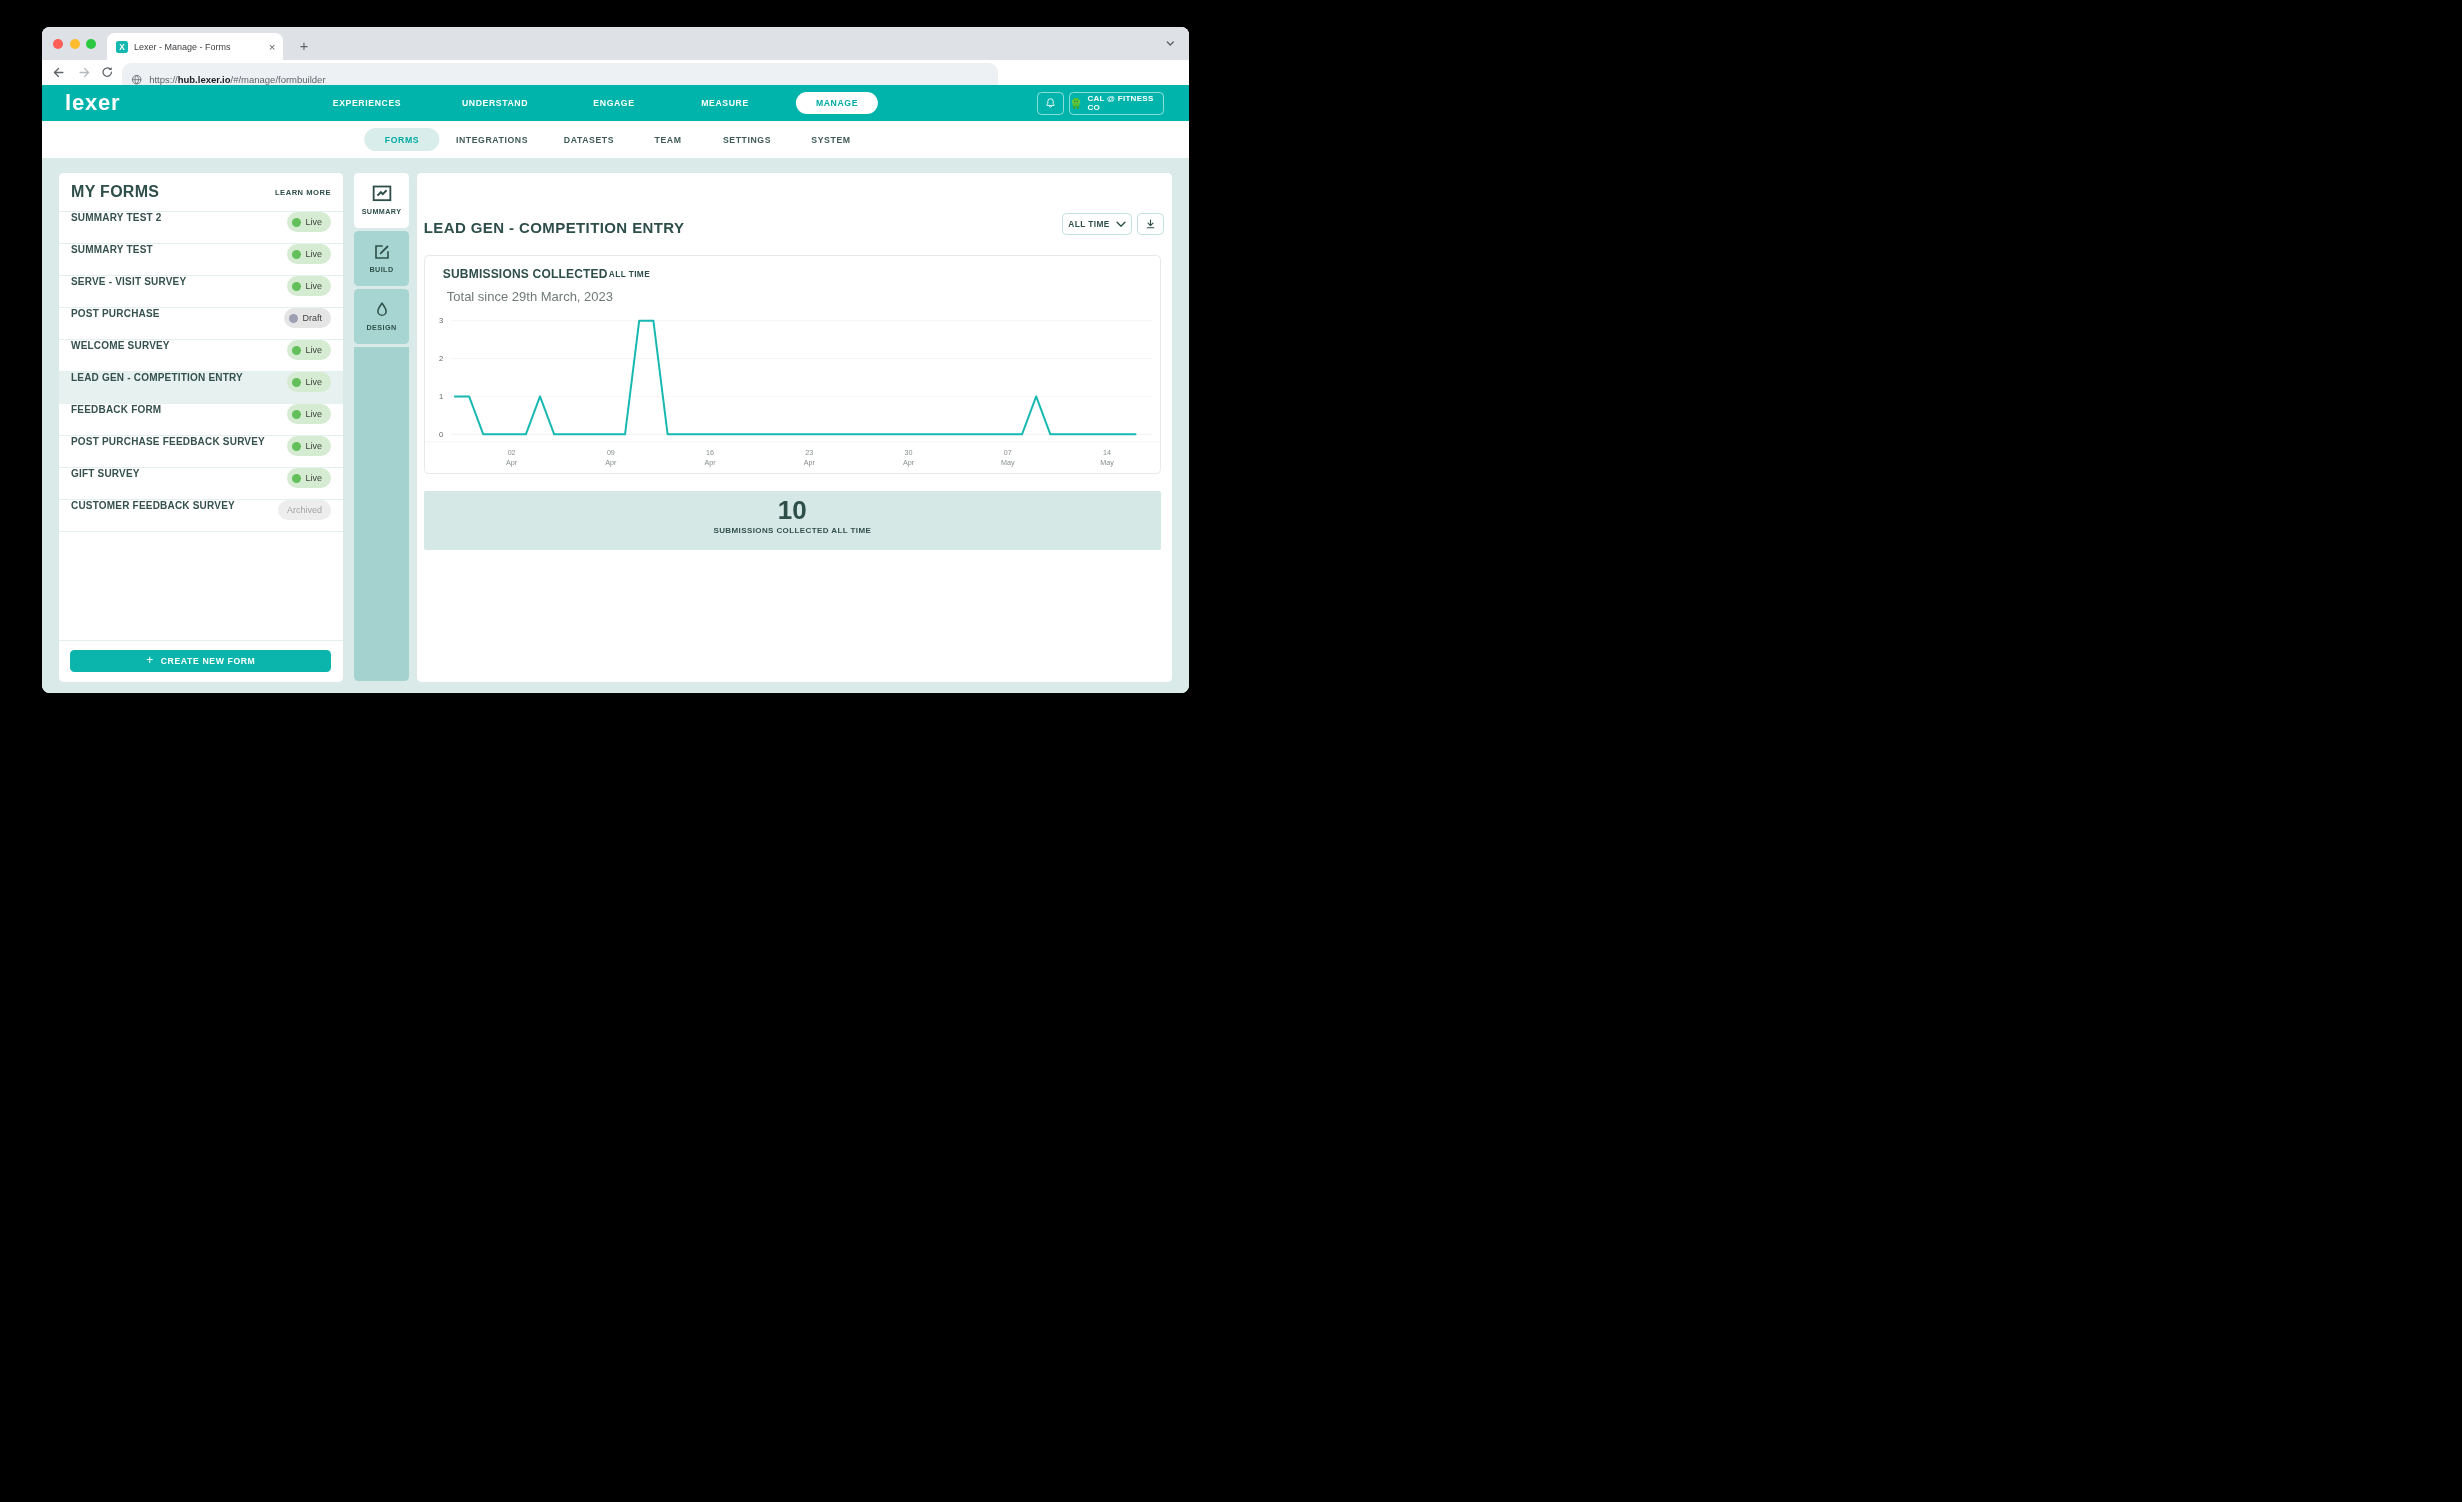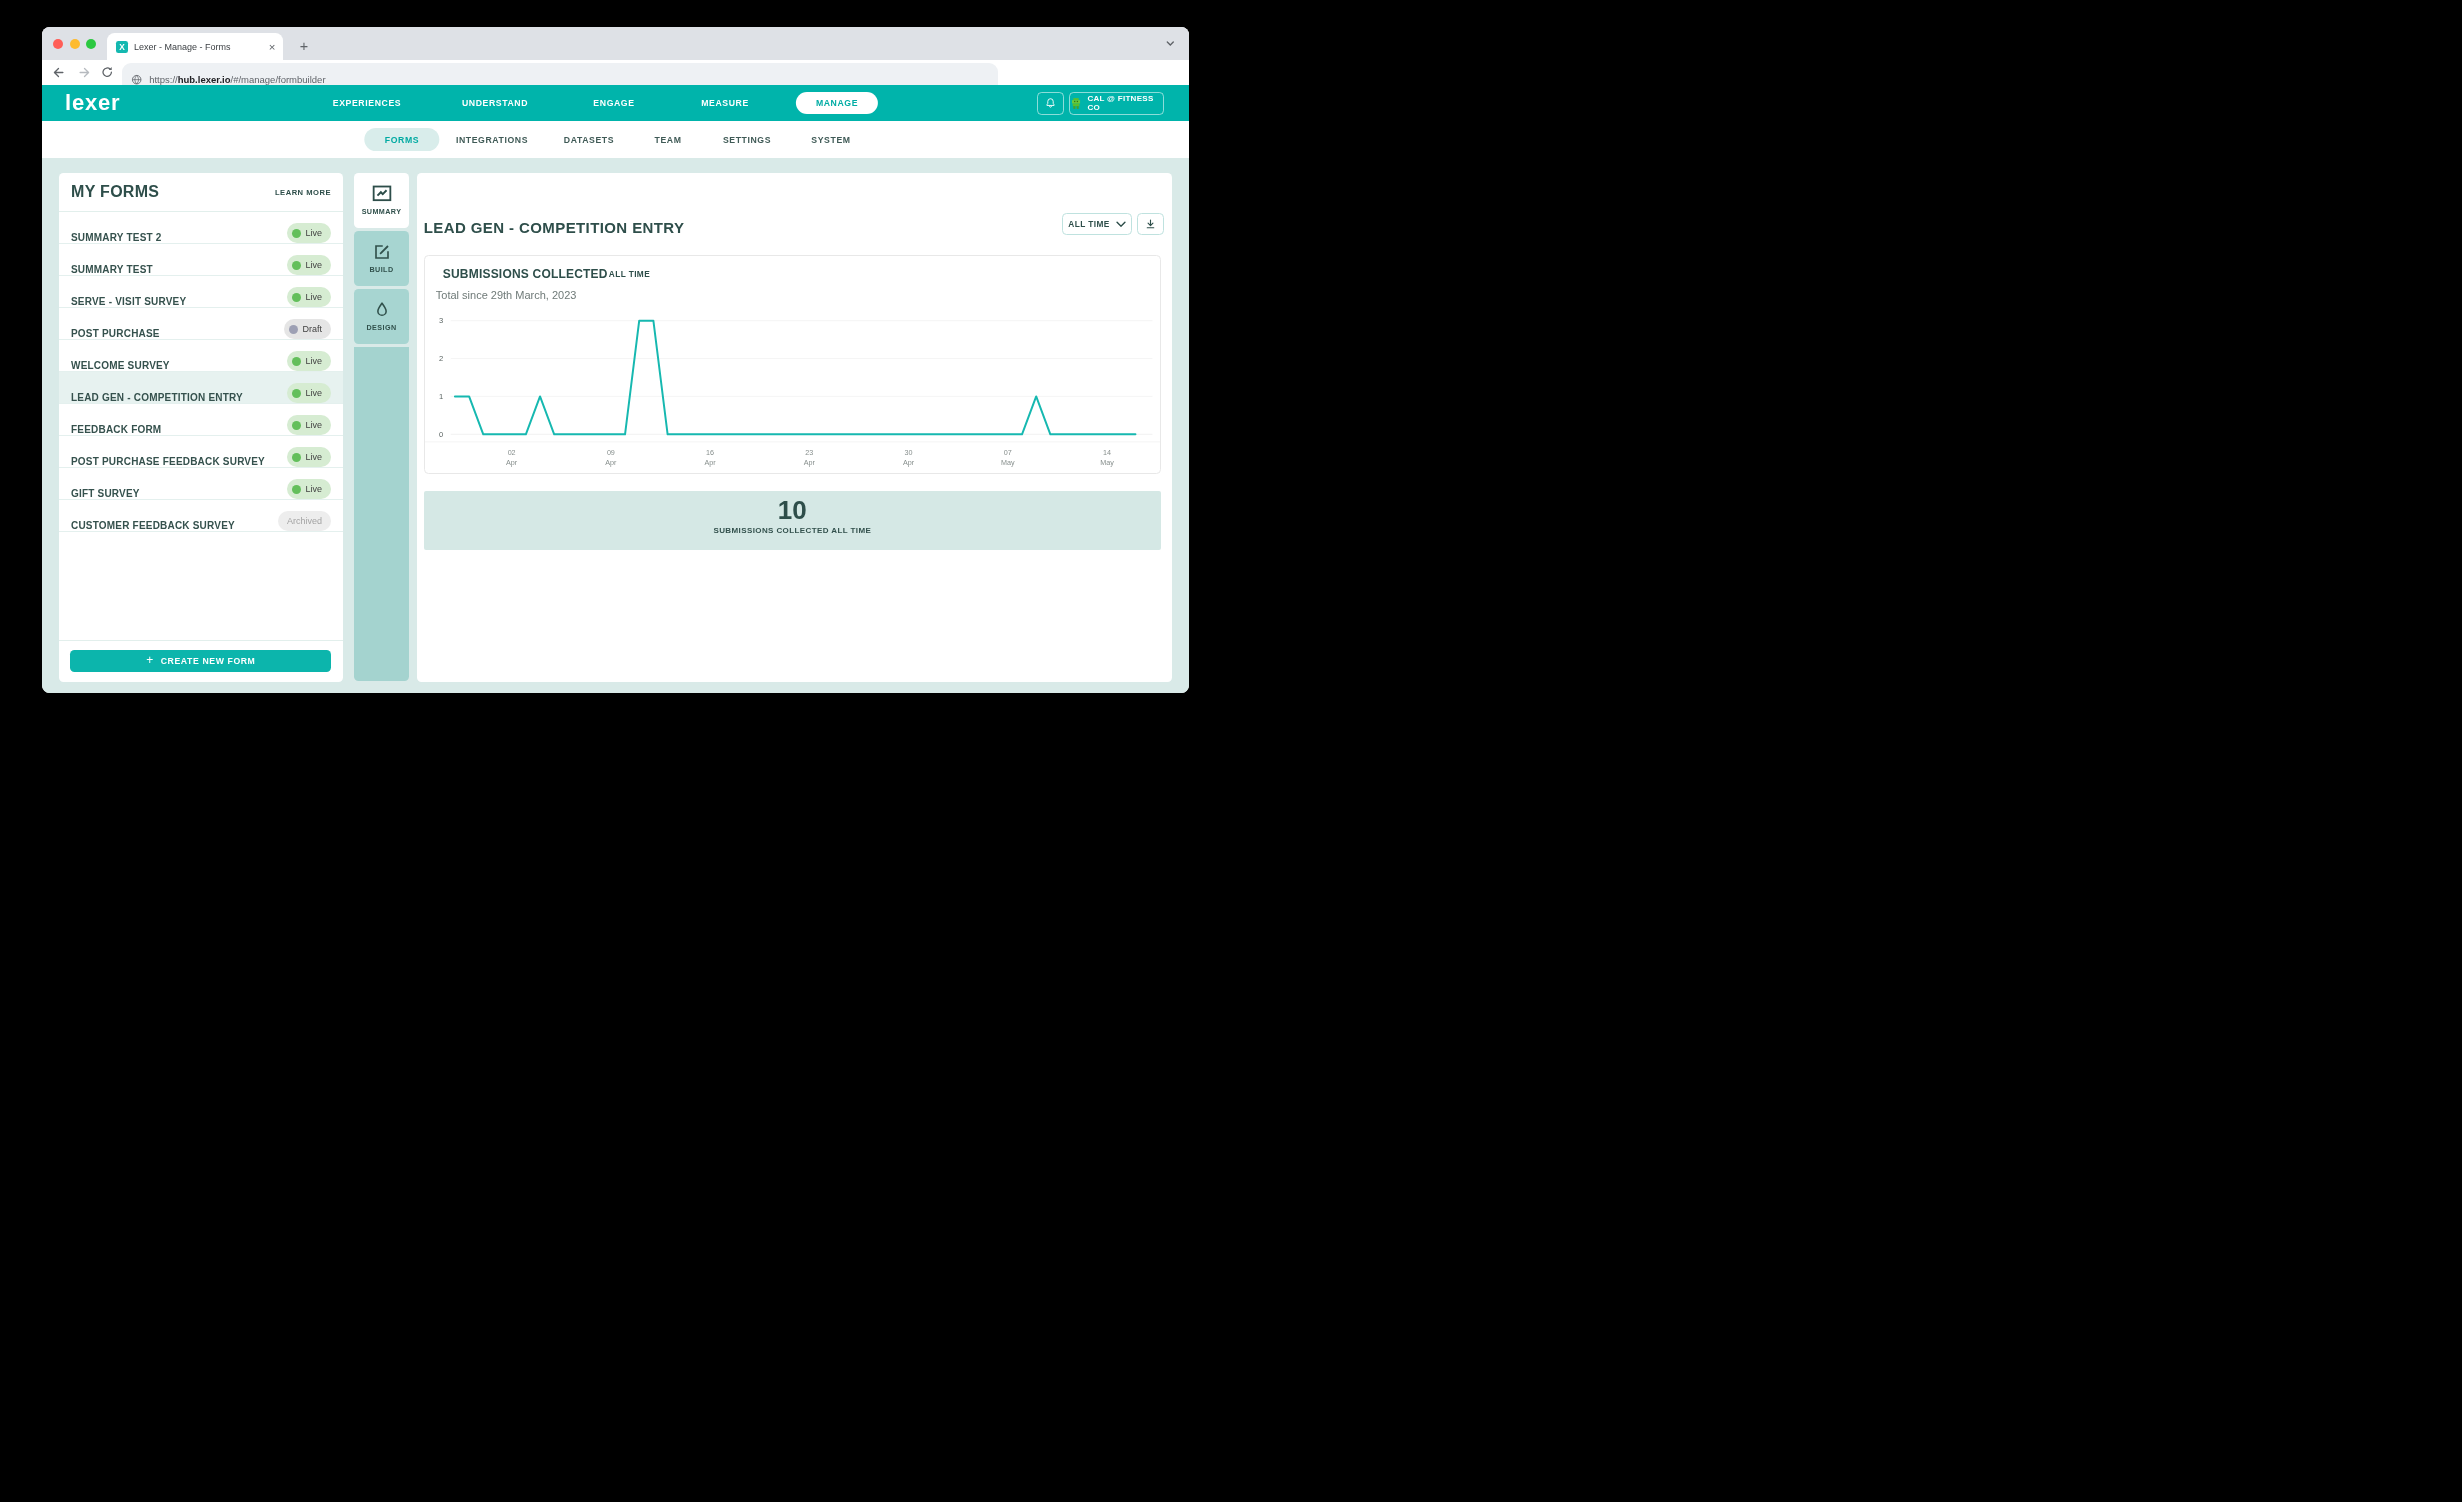--- a/index.html
+++ b/index.html
@@ -42,21 +42,21 @@
 
   
   .content { position:absolute; left:0; top:131px; width:100%; height:535px; background:#d9eae8; }
 
   
   .forms-panel { position:absolute; left:17px; top:15px; width:284px; height:509px; background:#fff; border-radius:4.5px; }
   .fp-head { position:absolute; left:0; top:0; width:100%; height:39px; display:flex; align-items:center; justify-content:space-between; padding:0 12px; border-bottom:0.8px solid #e2efec; }
   .fp-title { font-size:16px; font-weight:bold; color:#2e4e4a; letter-spacing:0.3px; }
   .fp-learn { font-size:7.6px; font-weight:bold; color:#2e4e4a; letter-spacing:0.5px; }
   .fp-rows { position:absolute; left:0; top:39px; width:100%; }
-  .form-row { height:32px; display:flex; align-items:flex-end; justify-content:space-between; padding:0 12px; border-bottom:0.8px solid #e4f0ee; }
+  .form-row { height:32px; display:flex; align-items:flex-start; justify-content:space-between; padding:0 12px; border-bottom:0.8px solid #e4f0ee; }
   .form-row.selected { background:#e7f2f0; }
   .form-name { font-size:10px; font-weight:600; color:#35514d; letter-spacing:0.2px; }
   .badge { height:20px; border-radius:10px; display:flex; align-items:center; font-size:9px; color:#424242; padding:0 9px 0 5.3px; }
   .badge .dot { width:9px; height:9px; border-radius:50%; margin-right:4.5px; }
   .badge.live { background:#d6ecd2; } .badge.live .dot { background:#63bf5b; }
   .badge.draft { background:#e5e5e5; } .badge.draft .dot { background:#9da0b4; }
   .badge.archived { background:#ededed; color:#a3a3a3; padding:0 9px; }
   .fp-footline { position:absolute; left:0; top:467px; width:100%; border-top:0.8px solid #e2efec; }
   .create-btn { position:absolute; left:11.4px; top:477px; width:261px; height:22px; background:#0cb5ac; border-radius:4.5px; color:#fff; font-size:8.7px; font-weight:bold; letter-spacing:0.6px; display:flex; align-items:center; justify-content:center; gap:6.8px; }
   .create-plus { font-size:12px; font-weight:normal; margin-top:-1.5px; }
@@ -70,21 +70,21 @@
 
   
   .main-panel { position:absolute; left:375px; top:15px; width:755px; height:509px; background:#fff; border-radius:4.5px; }
   .main-title { position:absolute; left:6.8px; top:46px; font-size:15px; font-weight:bold; color:#2e4e4a; letter-spacing:0.4px; }
   .range-btn { position:absolute; left:645px; top:40px; width:70px; height:22px; border:0.8px solid #bfe2df; border-radius:4.5px; background:#fff; display:flex; align-items:center; justify-content:center; gap:6px; font-size:8.3px; font-weight:bold; color:#2e4e4a; letter-spacing:0.4px; }
   .dl-btn { position:absolute; left:720px; top:40px; width:27px; height:22px; border:0.8px solid #bfe2df; border-radius:4.5px; background:#fff; display:flex; align-items:center; justify-content:center; }
 
   .chart-card { position:absolute; left:6.8px; top:82px; width:737px; height:219px; border:0.8px solid #e8e8e8; border-radius:4.5px; background:#fff; }
   .cc-title { position:absolute; left:18px; top:10.6px; font-size:12px; font-weight:bold; color:#2e4e4a; letter-spacing:0.2px; }
   .cc-range { position:absolute; left:184px; top:13px; font-size:8.3px; font-weight:bold; color:#2e4e4a; letter-spacing:0.4px; }
-  .cc-sub { position:absolute; left:11px; top:33px; font-size:11px; color:#6f7a78; }
+  .cc-sub { position:absolute; left:22px; top:33px; font-size:13px; color:#6f7a78; }
   .cc-svg { position:absolute; left:0; top:0; }
 
   .stat-panel { position:absolute; left:6.8px; top:318px; width:737px; height:59px; background:#d5e8e5; border-radius:2px; text-align:center; }
   .stat-value { font-size:26px; font-weight:bold; color:#2e4e4a; margin-top:6px; line-height:27px; }
   .stat-label { font-size:8px; font-weight:bold; color:#33514d; letter-spacing:0.4px; margin-top:1.5px; }
 </style>
 </head>
 <body>
 
 <div class="win">

